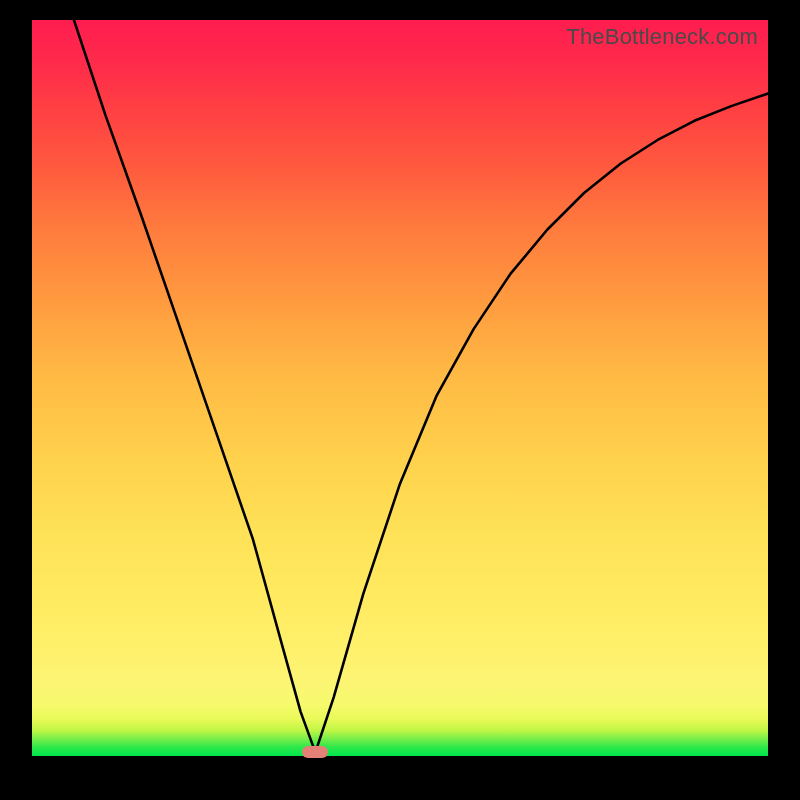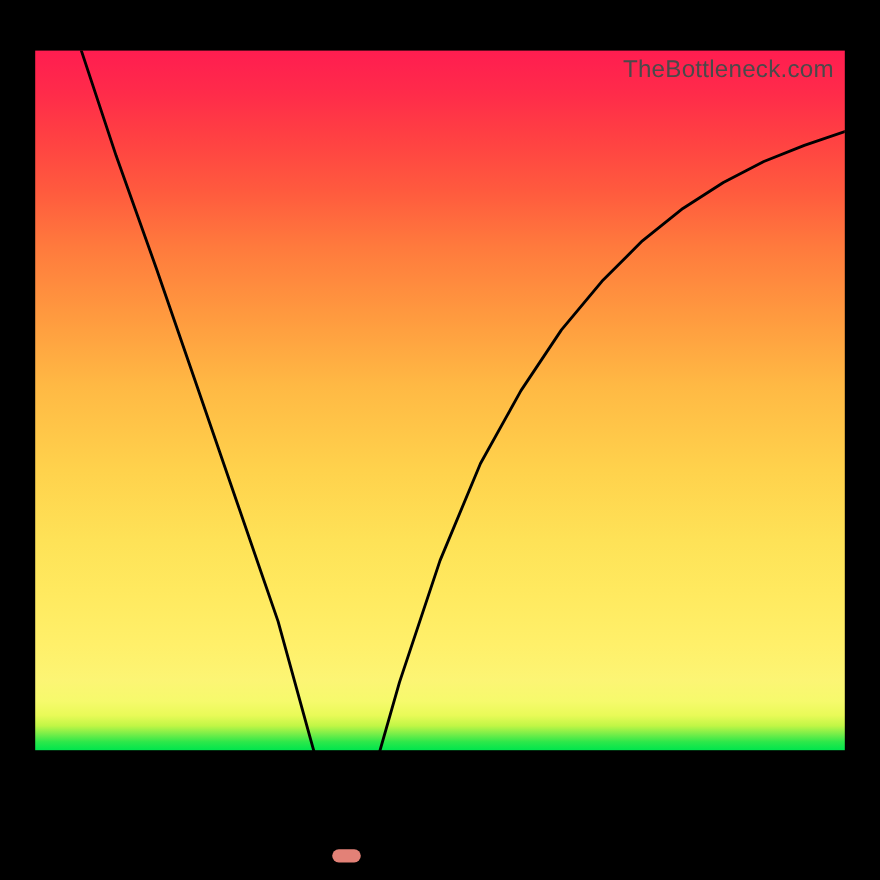--- a/index.html
+++ b/index.html
@@ -15,23 +15,23 @@
     position: absolute;
     left: 0;
     top: 0;
     width: 800px;
     height: 800px;
     background: #000;
   }
   .plot {
     position: absolute;
     left: 32px;
-    top: 46px;
+    top: 20px;
     width: 736px;
-    height: 636px;
+    height: 736px;
     
     background: linear-gradient(
       to top,
       #00e54d 0%,
       #2de84a 1.2%,
       #70ed49 2.2%,
       #c1f646 3.5%,
       #e9fa58 5%,
       #f6fa6c 7%,
       #fcf574 10%,

